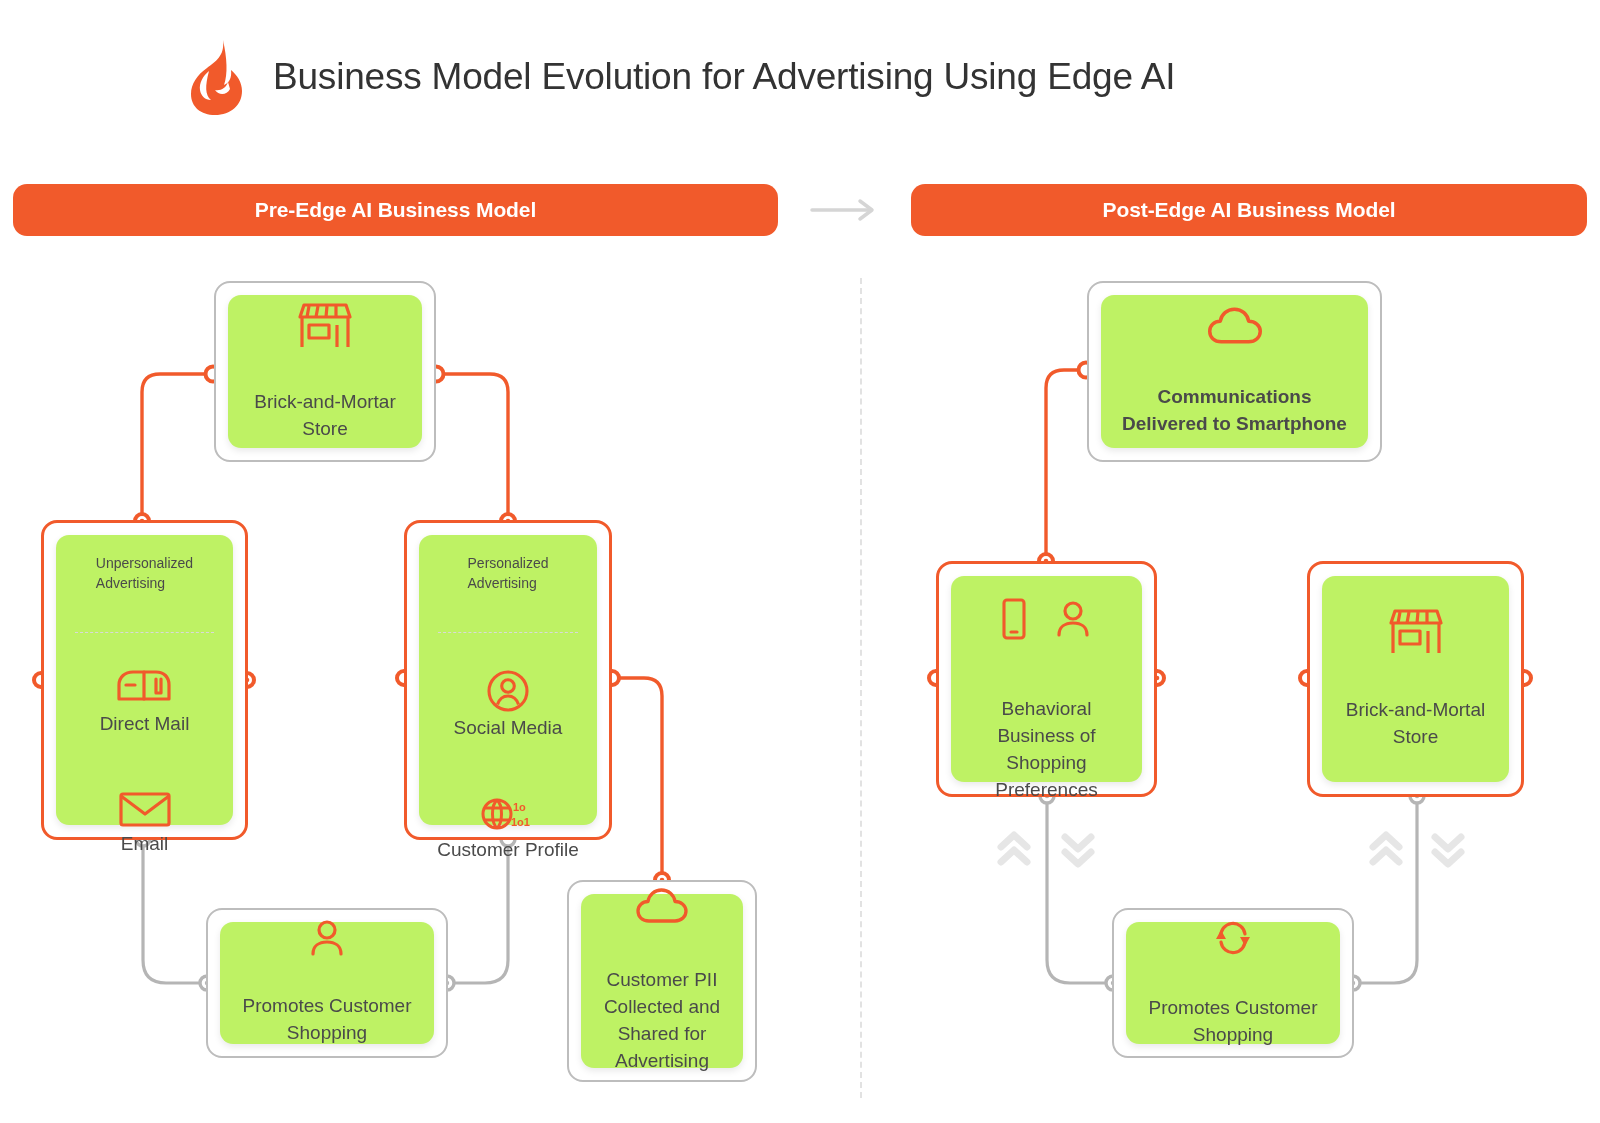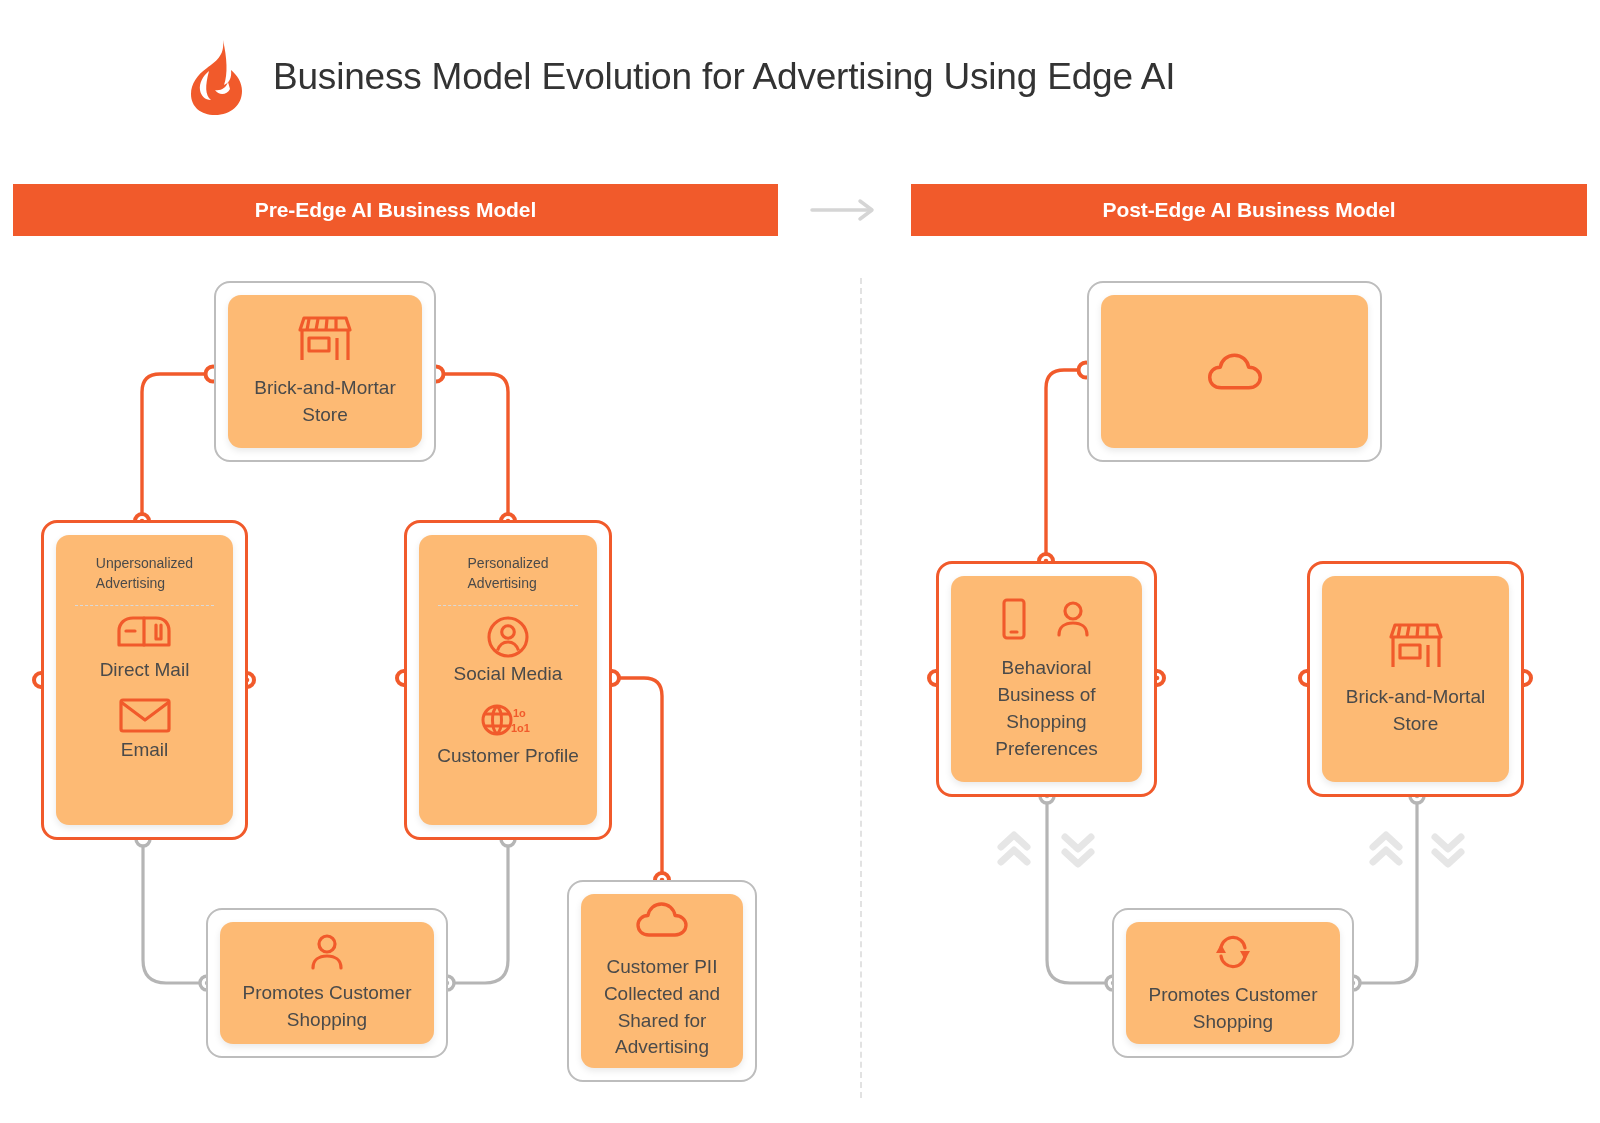--- a/index.html
+++ b/index.html
@@ -14,21 +14,21 @@
   
   .hdr { position: absolute; left: 185px; top: 38px; display: flex; align-items: center; gap: 26px; }
   .logo { width: 62px; height: 78px; }
   .title {
     font-size: 37px; font-weight: normal; color: #333333;
     letter-spacing: -0.2px; white-space: nowrap;
   }
 
   
   .banner {
-    position: absolute; height: 52px; border-radius: 0;
+    position: absolute; height: 52px; border-radius: 14px;
     background: #F15A2B; color: #ffffff;
     display: flex; align-items: center; justify-content: center;
     font-size: 21px; font-weight: bold; letter-spacing: -0.1px;
   }
   #banner-left  { left: 13px;  top: 184px; width: 765px; }
   #banner-right { left: 911px; top: 184px; width: 676px; }
 
   .arrow-sep { position: absolute; left: 810px; top: 196px; width: 72px; height: 28px; }
 
   .divider {
@@ -42,25 +42,26 @@
 
   
   .shell {
     position: absolute; border-radius: 16px; background: #ffffff;
   }
   .shell.gray   { border: 2.5px solid #bdbdbd; }
   .shell.orange { border: 3px solid #F15A2B; }
 
   .card {
     position: absolute; border-radius: 13px;
-    background: #fdba74;
+    background: #bef264;
     box-shadow: 0 3px 7px rgba(0,0,0,0.09);
     display: flex; flex-direction: column; align-items: center;
     justify-content: center;
     padding: 10px 8px;
+    gap: 27px;
   }
   .card .ico { display: flex; align-items: center; gap: 22px; }
   .lbl {
     font-size: 19px; color: #4a4a4a; text-align: center;
     line-height: 1.42; font-weight: normal;
   }
   .lbl.bold { font-weight: bold; }
   .hdr-lbl {
     font-size: 14px; color: #4a4a4a; text-align: left; line-height: 1.42;
   }
@@ -295,39 +296,43 @@
 
   <div class="shell gray" style="left:1087px;top:281px;width:295px;height:181px;"></div>
   <div class="card" style="left:1101px;top:295px;width:267px;height:153px;">
     <div class="ico">
       <svg width="58" height="40" viewBox="0 0 54 38">
         <path d="M14 34 C7 34 3 29.5 3 24 C3 18.5 7.5 14.5 13 14.5
                  C14 8 19.5 3 26.5 3 C33.5 3 39 8 40 14.5
                  C46 14.5 51 18.5 51 24 C51 29.5 46.5 34 40 34 Z" fill="none" stroke="#F15A2B" stroke-width="3.3" stroke-linejoin="round"></path>
       </svg>
     </div>
+    <div class="lbl bold" style="margin-top:11px;">
+      <span>Communications</span><br>
+      <span>Delivered to Smartphone</span>
+    </div>
   </div>
 
   <div class="shell orange" style="left:936px;top:561px;width:221px;height:236px;"></div>
   <div class="card" style="left:951px;top:576px;width:191px;height:206px;justify-content:flex-start;padding-top:21px;">
     <div class="ico" style="gap:26px;">
       <svg width="26" height="44" viewBox="0 0 26 44">
         <g fill="none" stroke="#F15A2B" stroke-width="3.1" stroke-linecap="round" stroke-linejoin="round">
           <rect x="3" y="3" width="20" height="38" rx="3"></rect>
           <path d="M10 35 H16"></path>
         </g>
       </svg>
       <svg width="40" height="38" viewBox="0 0 40 38">
         <g fill="none" stroke="#F15A2B" stroke-width="3.2" stroke-linecap="round">
           <circle cx="20" cy="11" r="8"></circle>
           <path d="M6 35 C6 27 12 23 20 23 C28 23 34 27 34 35"></path>
         </g>
       </svg>
     </div>
-    <div class="lbl" style="margin-top:14px;">
+    <div class="lbl" style="margin-top:28px;">
       <span>Behavioral</span><br>
       <span>Business of</span><br>
       <span>Shopping</span><br>
       <span>Preferences</span>
     </div>
   </div>
 
   <div class="shell orange" style="left:1307px;top:561px;width:217px;height:236px;"></div>
   <div class="card" style="left:1322px;top:576px;width:187px;height:206px;">
     <div class="ico">

